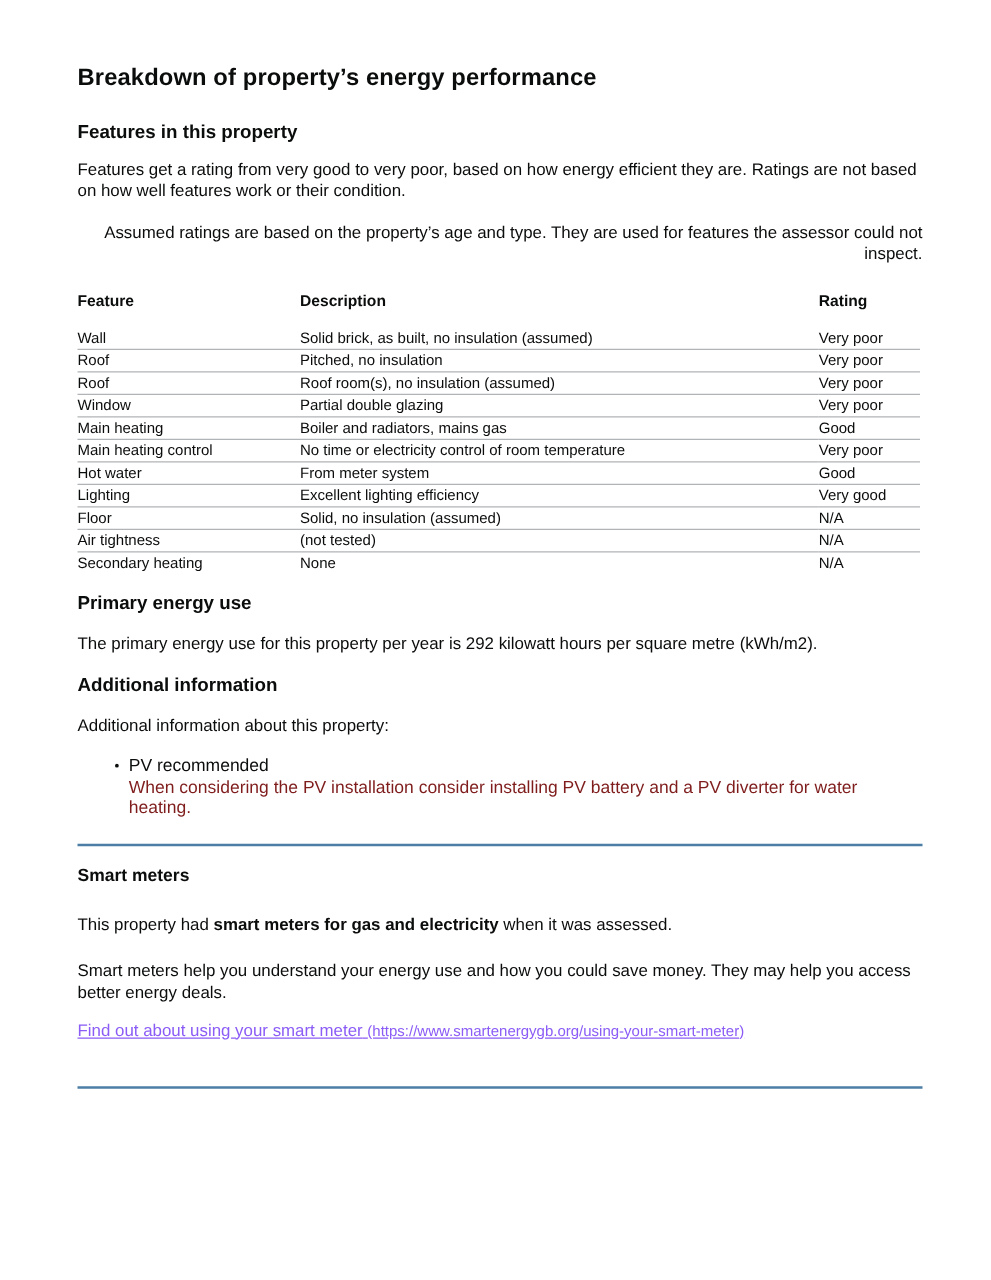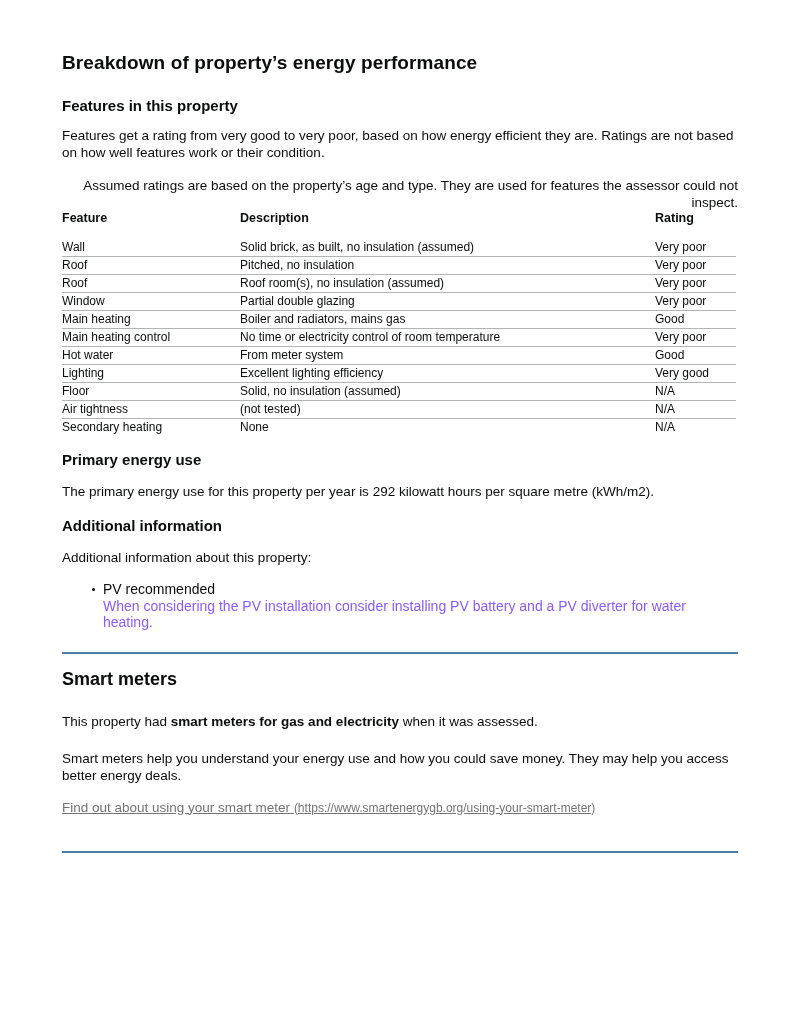--- a/index.html
+++ b/index.html
@@ -26,20 +26,21 @@
     font-weight: bold;
   }
   .h-features { margin-top: 23px; }
   p.body-text {
     font-size: 13.5px;
     line-height: 17px;
   }
   .p1 { margin-top: 13px; }
   .p2 { margin-top: 16px; text-align: right; }
   table.features {
+    margin-top: 23px;
     width: 674px;
     border-collapse: collapse;
     table-layout: fixed;
   }
   table.features col.c-feature { width: 178px; }
   table.features col.c-desc { width: 415px; }
   table.features col.c-rating { width: 81px; }
   table.features th {
     text-align: left;
     font-size: 12.5px;
@@ -71,36 +72,36 @@
   }
   ul.info-list li .bullet-dot {
     position: absolute;
     left: -11px;
     top: 7px;
     width: 3px;
     height: 3px;
     border-radius: 50%;
     background: #0b0c0c;
   }
-  .bullet-detail { color: #8b5cf6; }
+  .bullet-detail { color: #7f1d1d; }
   hr.section-rule {
     border: none;
     border-top: 2px solid #4d7fa6;
     margin-top: 21px;
   }
   h1.smart-heading {
-    font-size: 18px;
+    font-size: 14px;
     font-weight: bold;
     margin-top: 15px;
   }
   .p-smart1 { margin-top: 23px; }
   .p-smart2 { margin-top: 20px; }
   .p-link { margin-top: 14px; }
   a.doc-link {
-    color: #737373;
+    color: #8b5cf6;
     text-decoration: underline;
     font-size: 13.5px;
   }
   a.doc-link .link-url {
     font-size: 12px;
   }
   hr.bottom-rule { margin-top: 35px; }
 </style>
 </head>
 <body>

